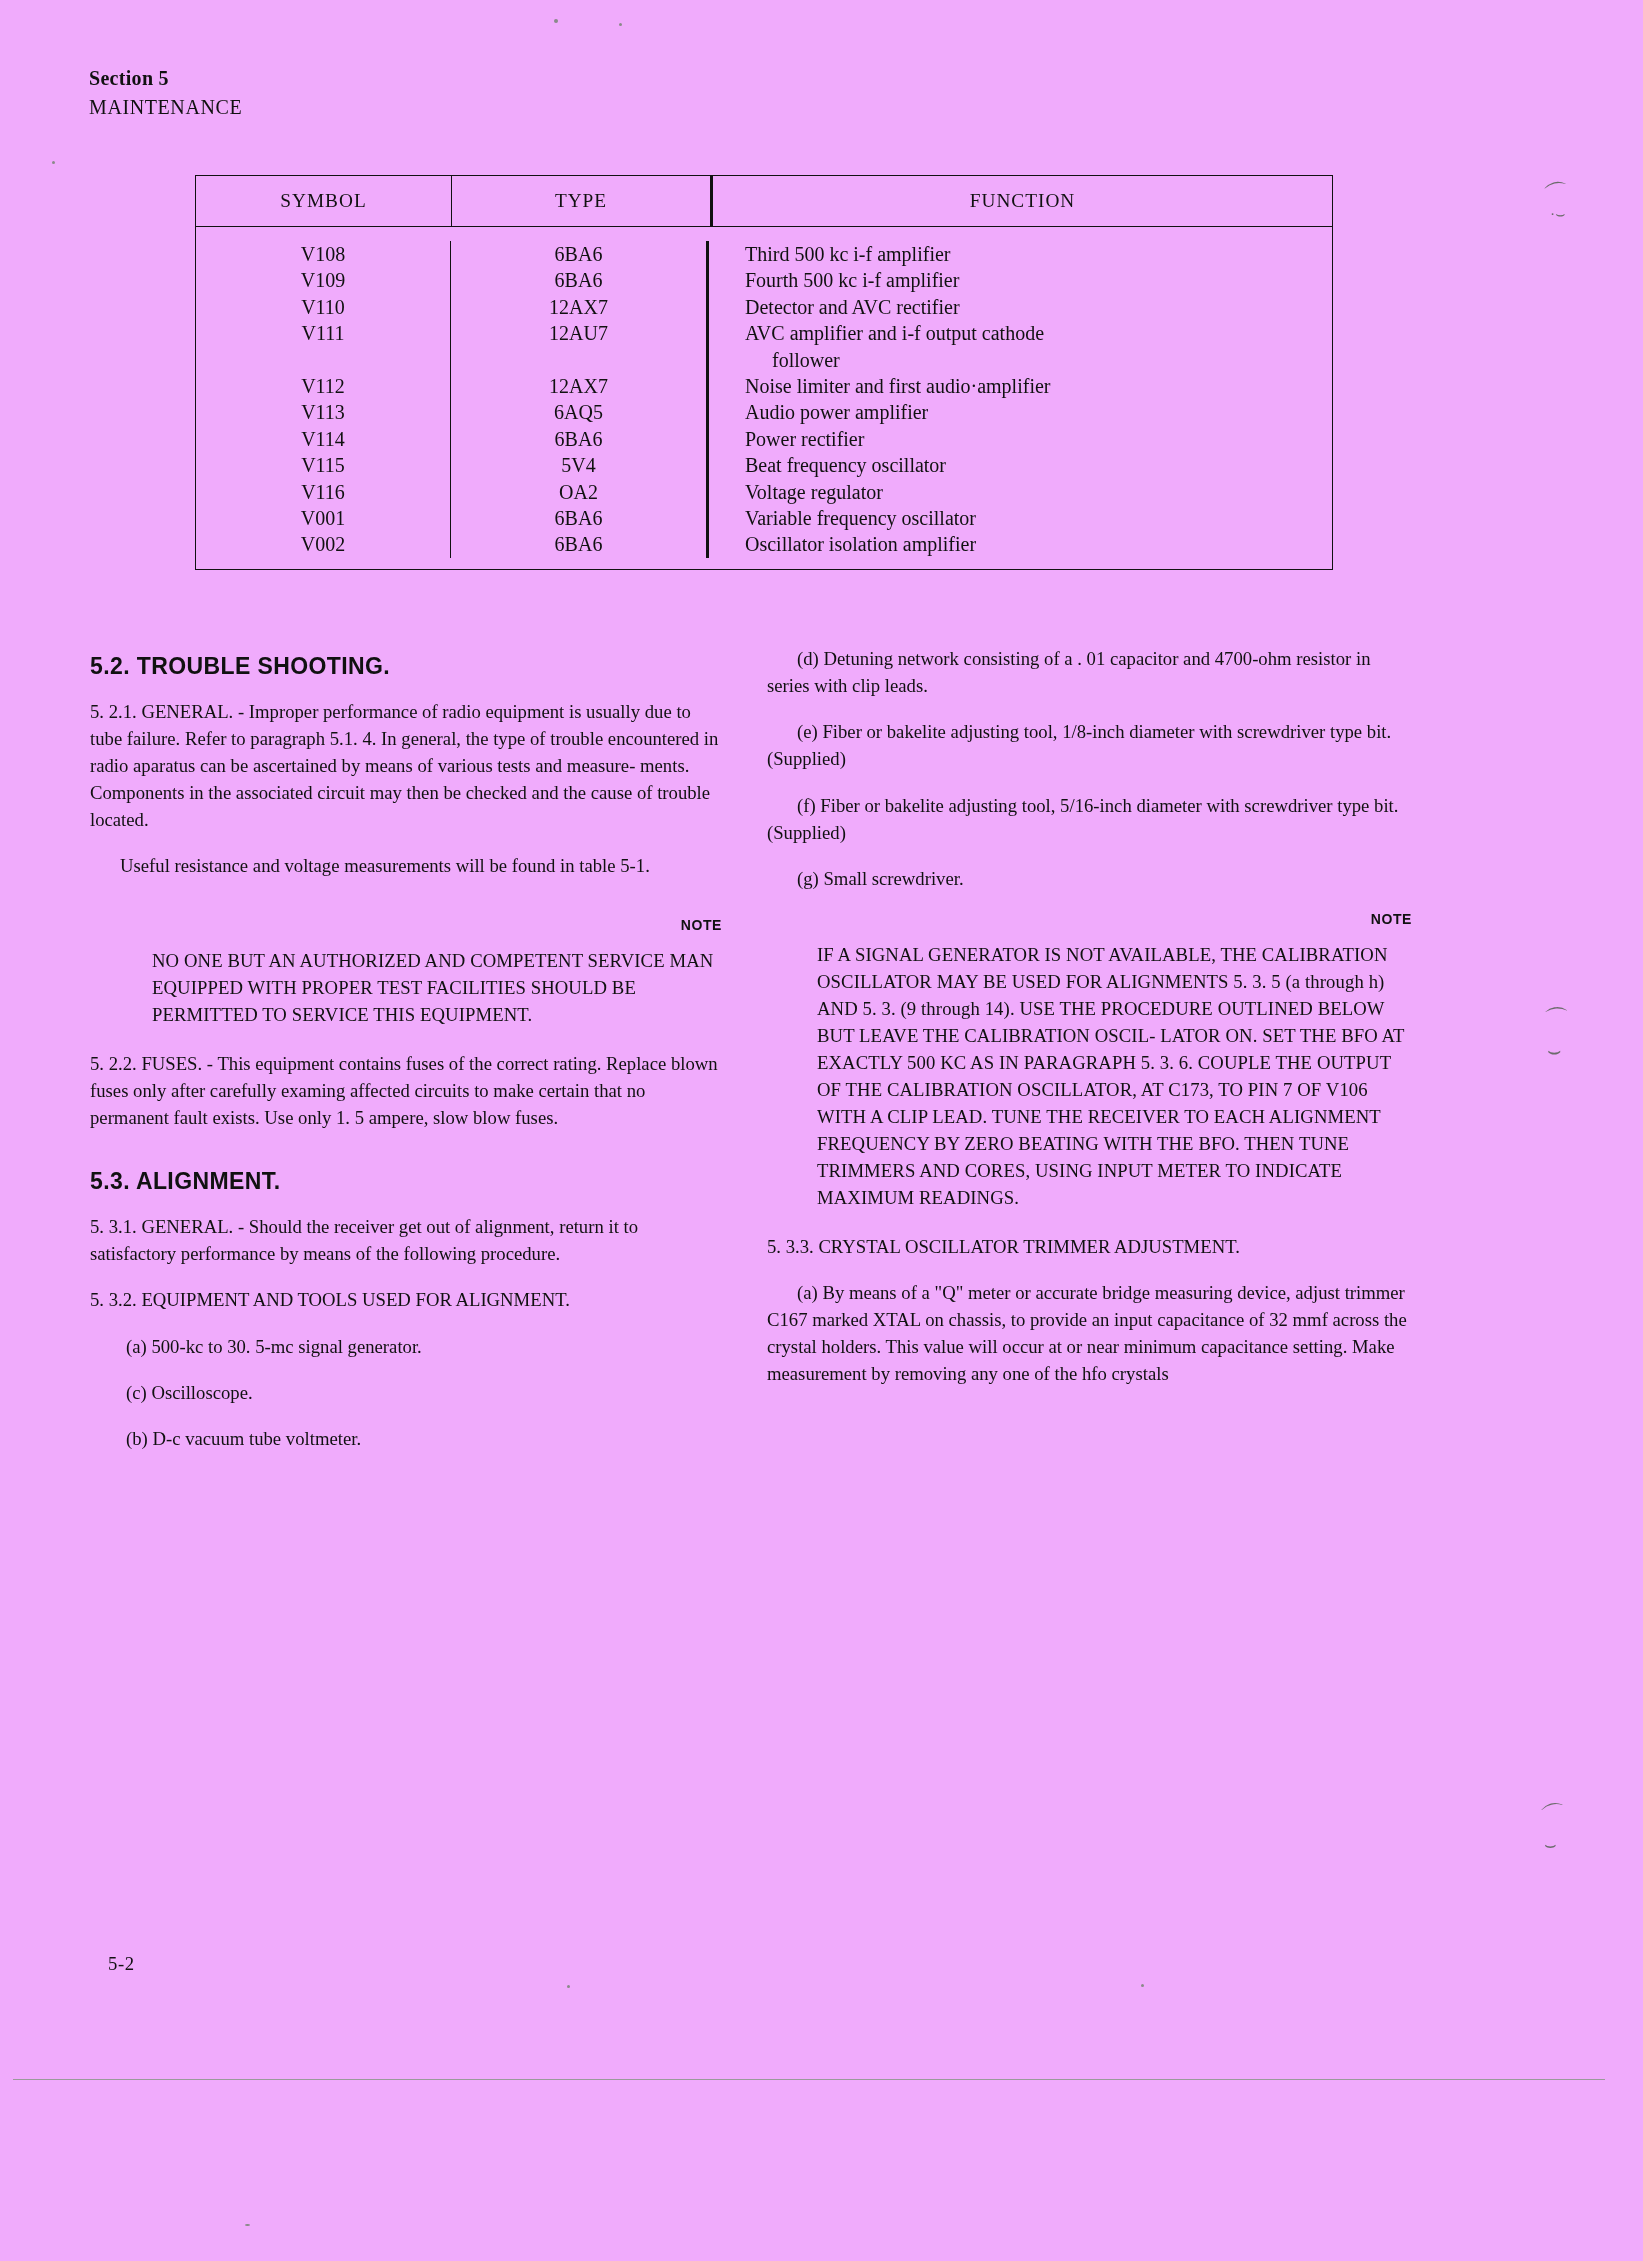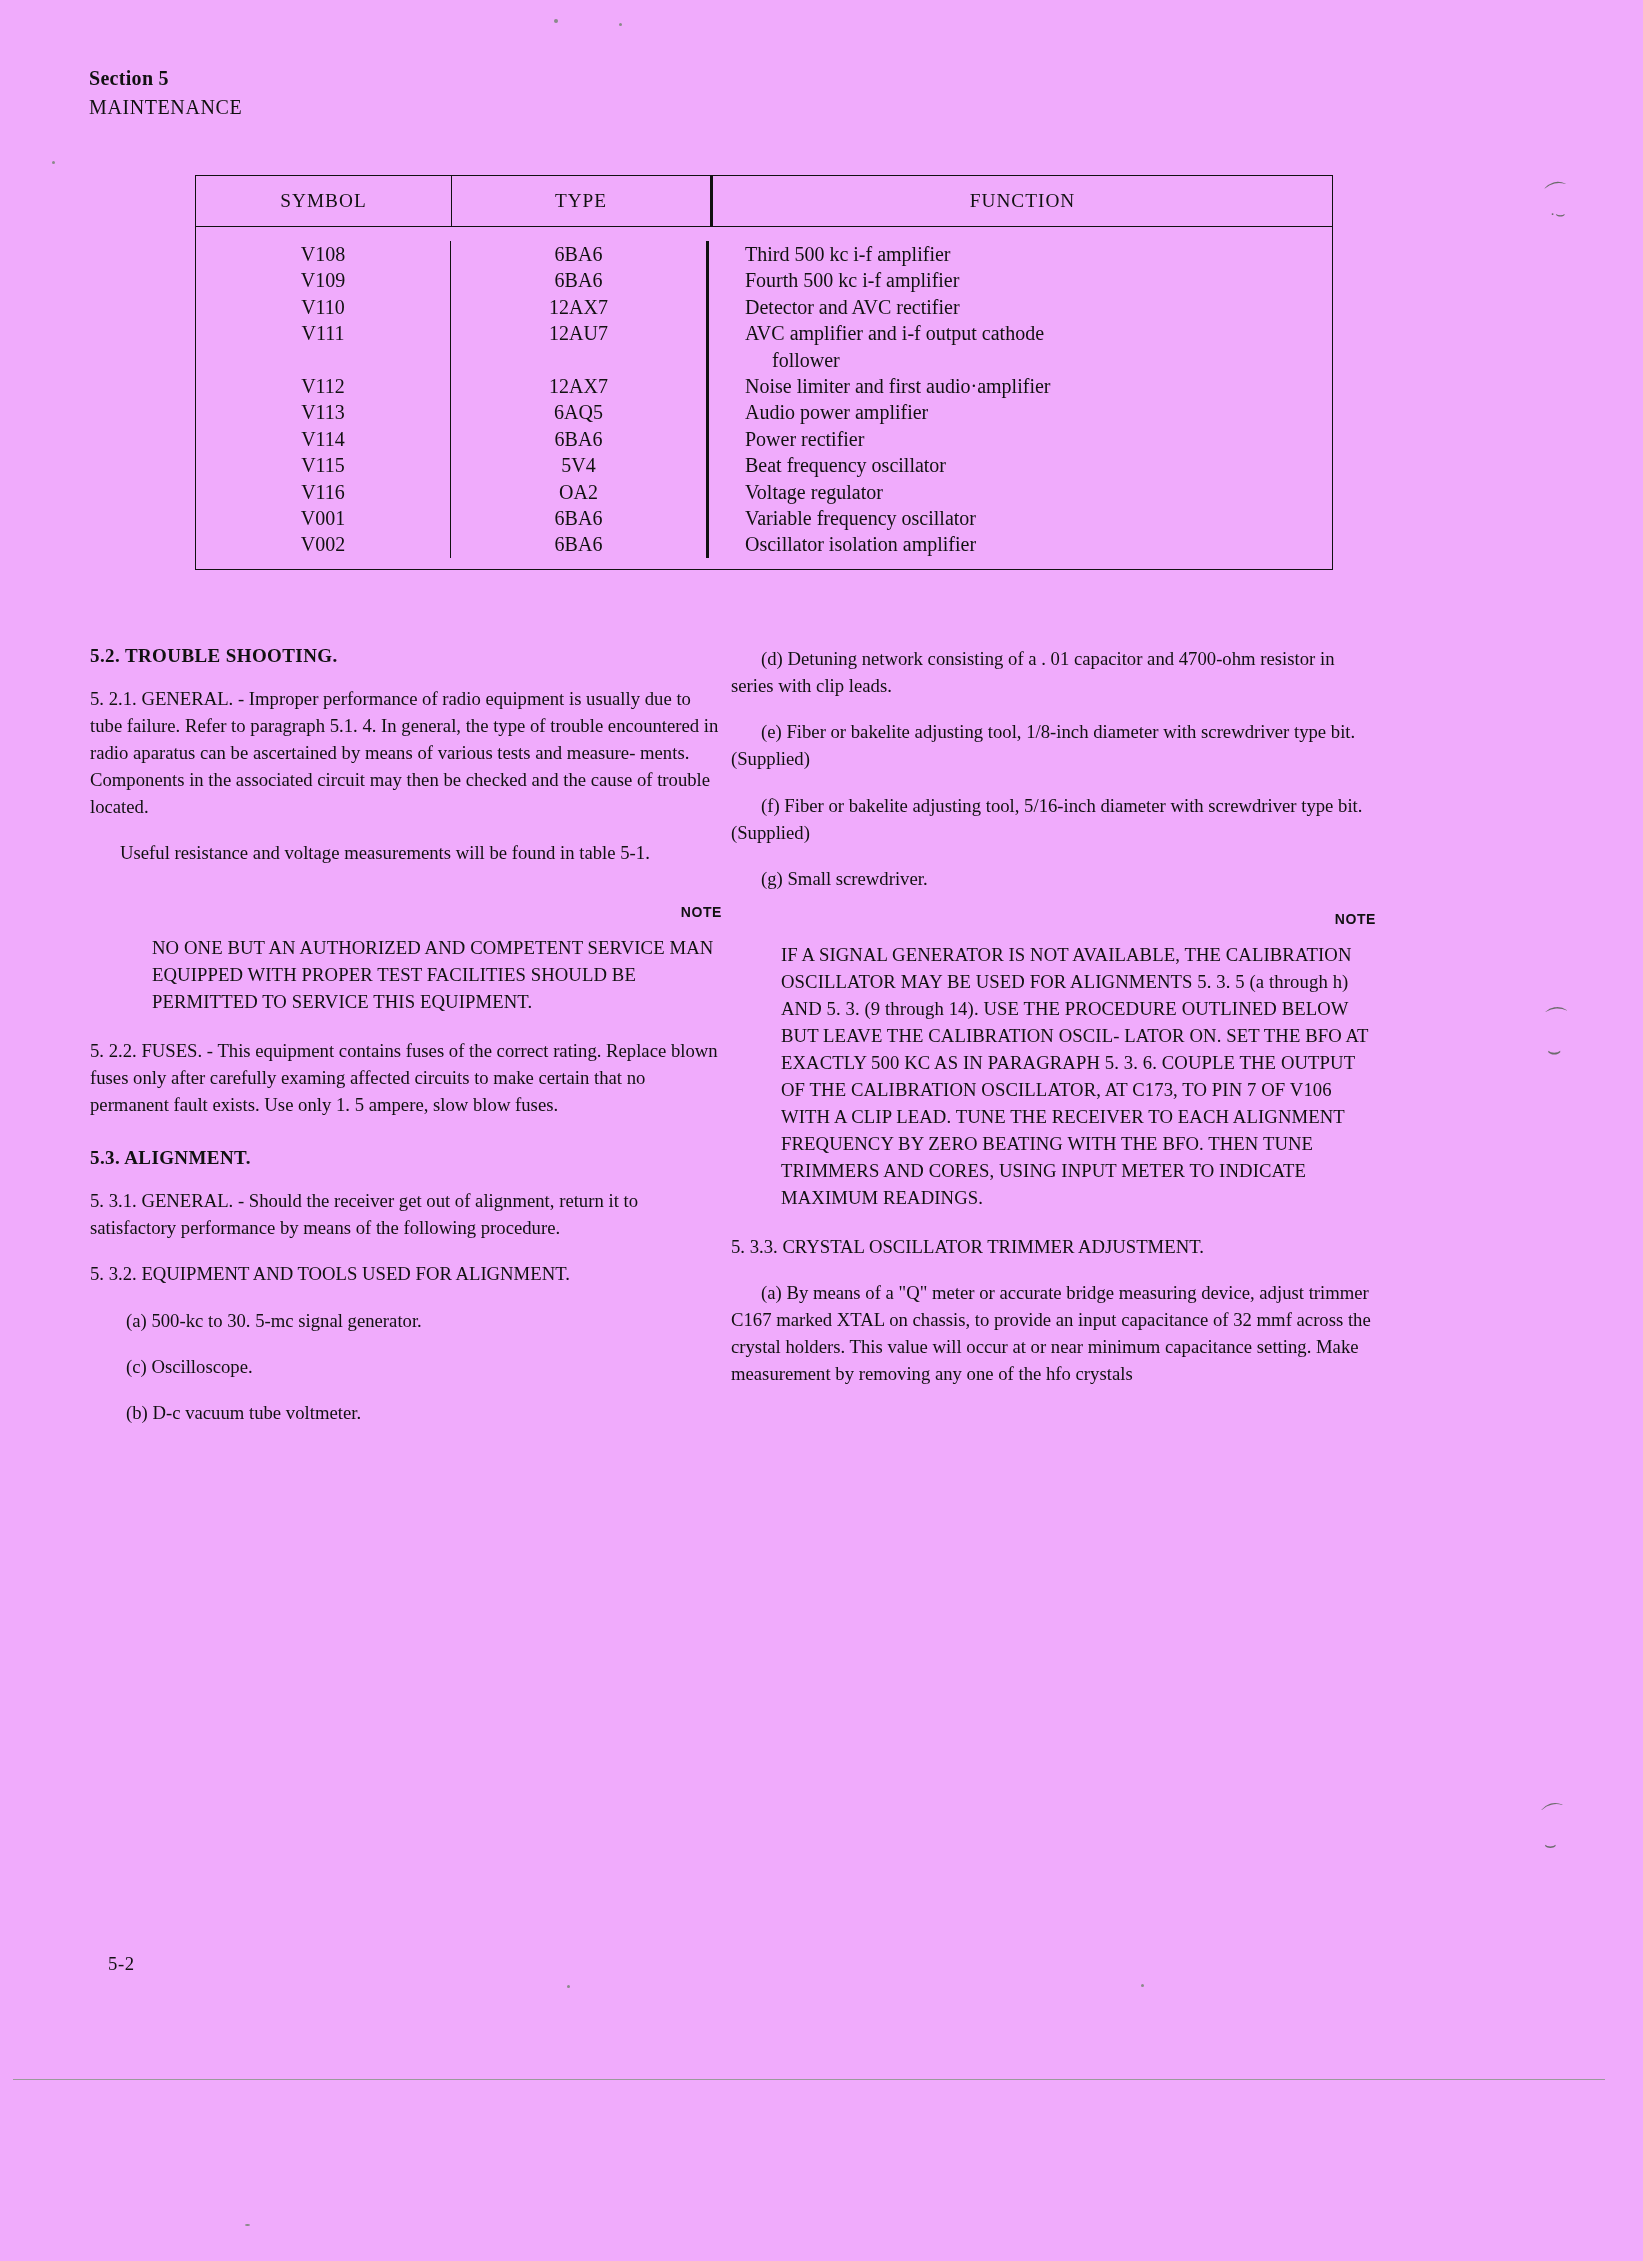--- a/index.html
+++ b/index.html
@@ -88,36 +88,36 @@
   .cont-line { padding-left: 27px; }
   
   .col-left {
     position: absolute;
     left: 90px;
     top: 645px;
     width: 632px;
   }
   .col-right {
     position: absolute;
-    left: 731px;
+    left: 767px;
     top: 645px;
     width: 645px;
   }
   p, .blk {
     font-size: 18.7px;
     line-height: 27px;
     margin: 0 0 19.3px 0;
     text-align: left;
   }
   .sec-head {
-    font-family: Liberation Serif, serif;
+    font-family: Liberation Sans, sans-serif;
     font-weight: 700;
-    font-size: 19px;
+    font-size: 23px;
     letter-spacing: 0.4px;
-    margin: 0 0 18px 0;
+    margin: 8px 0 18px 0;
   }
   .indent { text-indent: 30px; }
   .hang { padding-left: 36px; text-indent: -36px; }
   .note-label {
     font-family: "Liberation Sans", sans-serif;
     font-weight: 700;
     font-size: 14px;
     text-align: right;
     letter-spacing: 0.6px;
     margin: 7.7px 0 14px 0;

